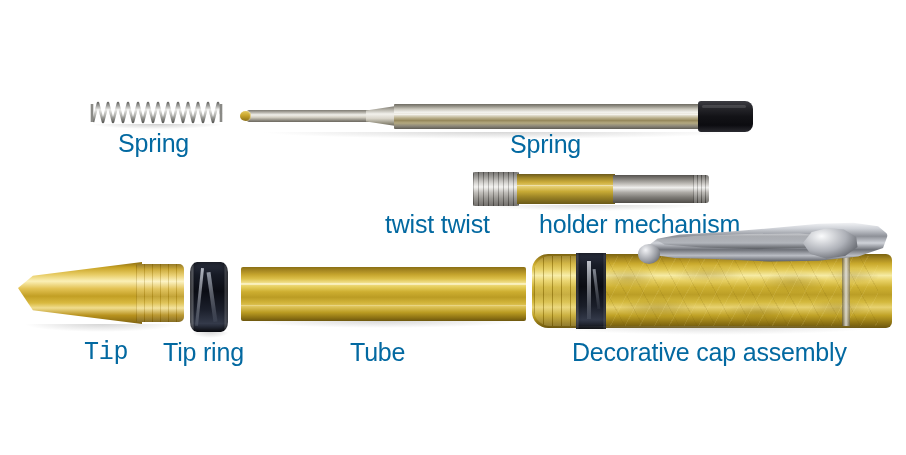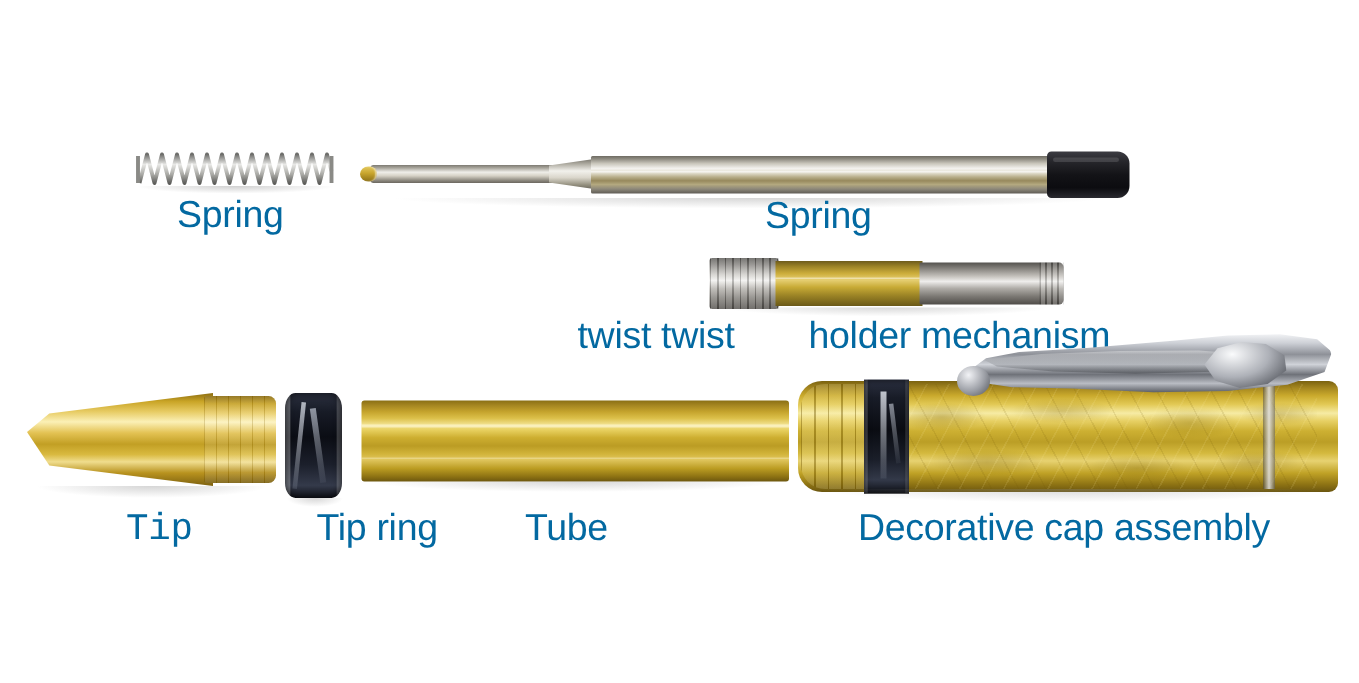--- a/index.html
+++ b/index.html
@@ -332,21 +332,21 @@
     <div class="tip-cone"></div>
     <div class="tip-collar"></div>
     <div class="tip-shadow"></div>
   </div>
   <div class="label" style="left:84px; top:340px;font-family:Liberation Mono, monospace;">Tip</div>
 
   <div class="part" id="tipring-part">
     <div class="tipring-body"></div>
     <div class="tipring-shadow"></div>
   </div>
-  <div class="label" style="left:163px; top:340px;margin-left:48px;">Tip ring</div>
+  <div class="label" style="left:163px; top:340px;">Tip ring</div>
 
   <div class="part" id="tube-part">
     <div class="tube-body"></div>
     <div class="tube-shadow"></div>
   </div>
   <div class="label" style="left:350px; top:340px;">Tube</div>
 
   <div class="part" id="cap-part">
     <div class="cap-body"></div>
     <div class="cap-engraving"></div>

